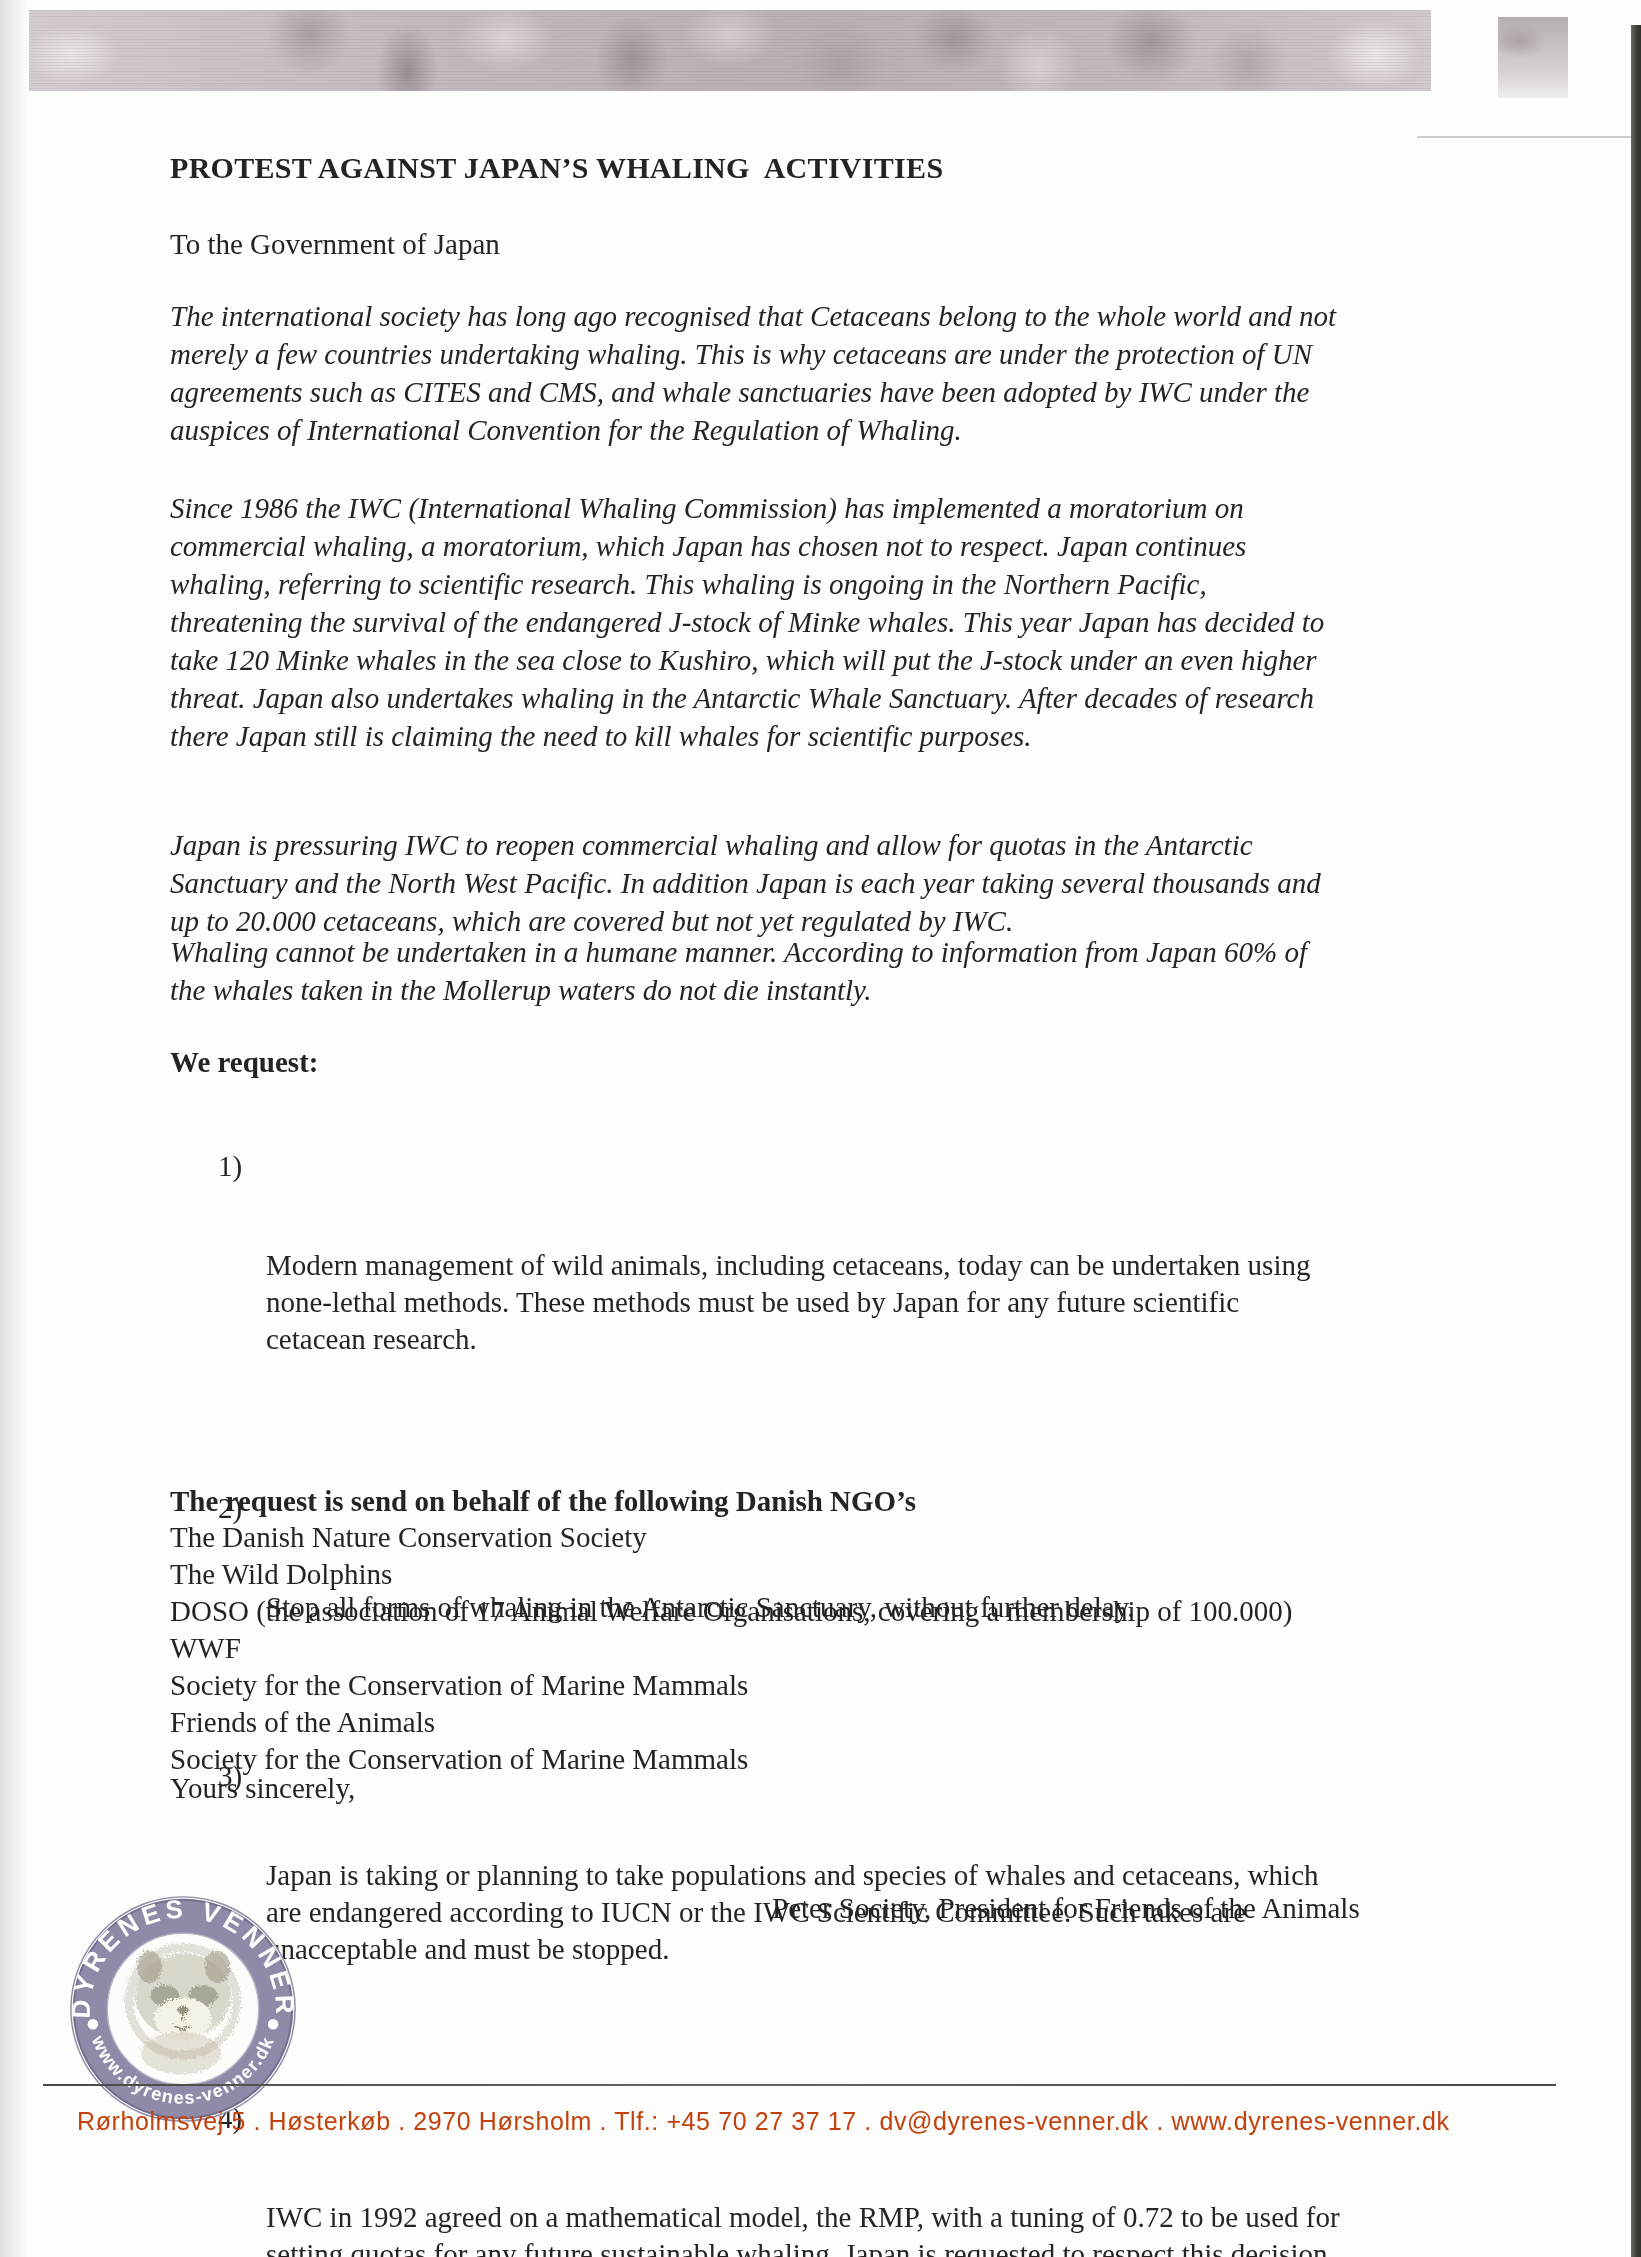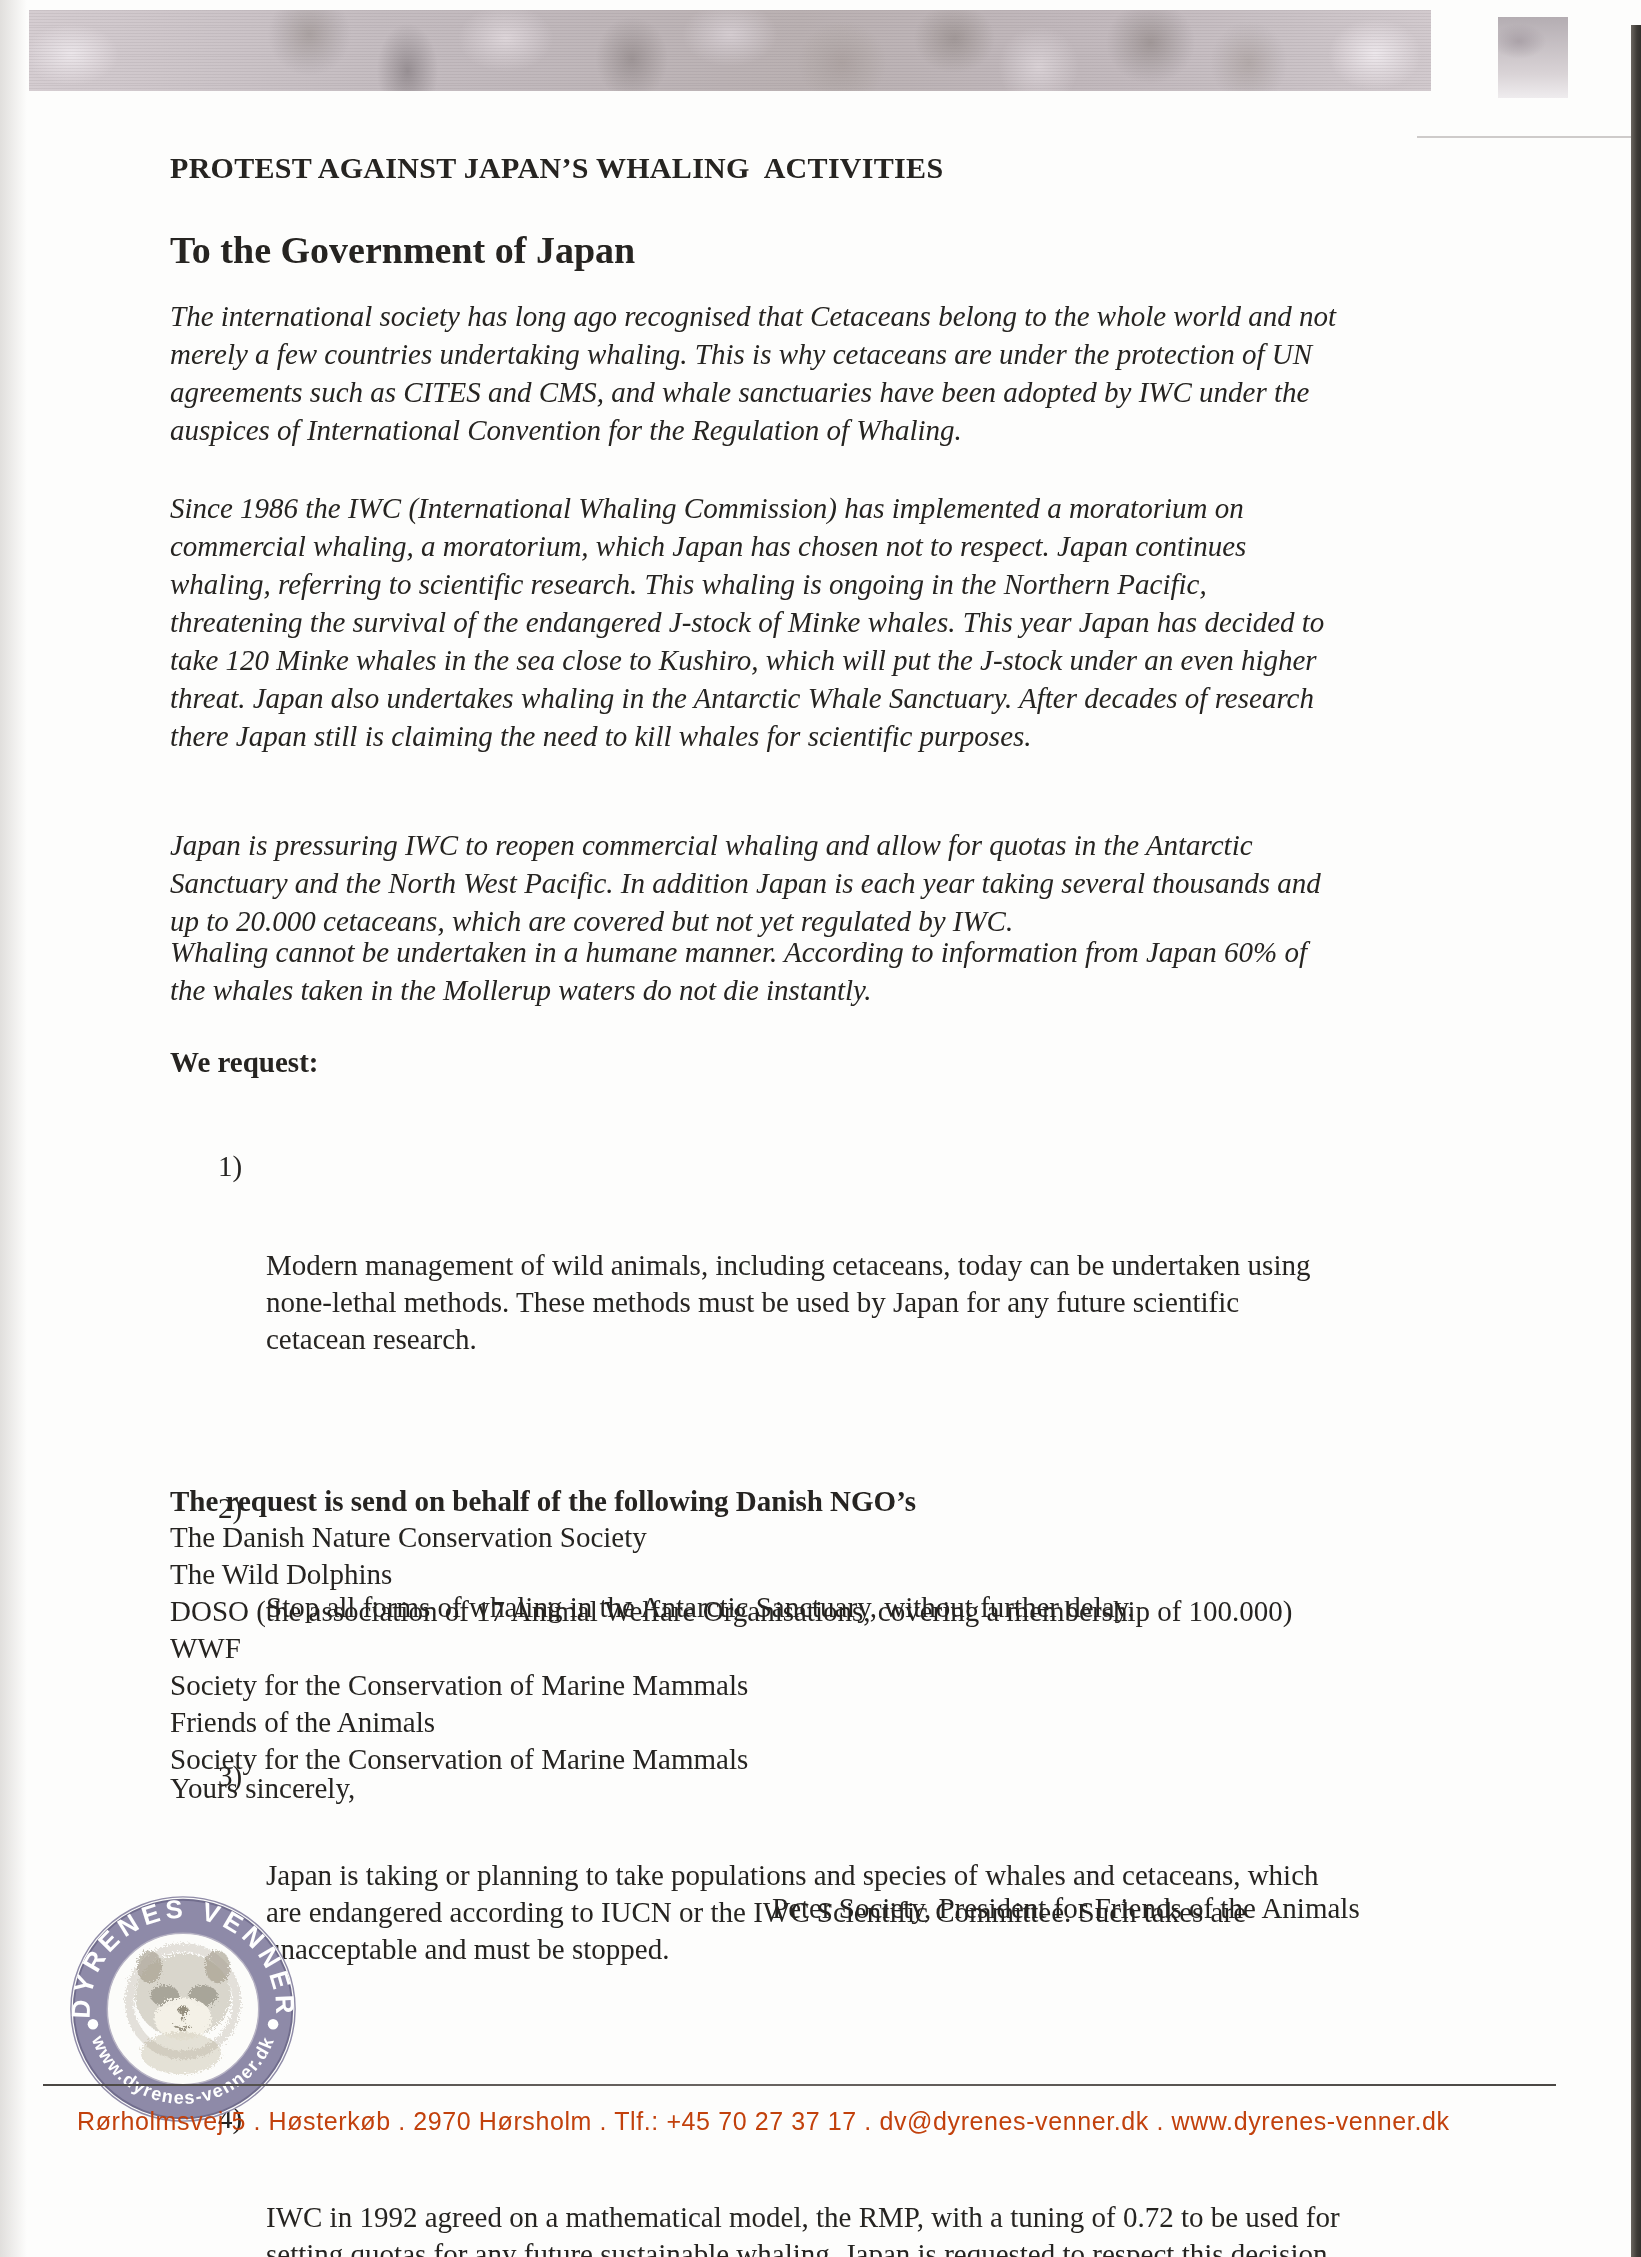--- a/index.html
+++ b/index.html
@@ -52,21 +52,21 @@
     filter:blur(0.7px) saturate(.8);
   }
   .banner::after{
     content:"";position:absolute;inset:0;
     background:repeating-linear-gradient(180deg, rgba(105,92,102,.10) 0 1px, rgba(255,255,255,0) 1px 2.9px);
   }
   
   .block{position:absolute;left:170px;white-space:pre-wrap;}
   .line{white-space:pre;}
   .title{top:151px;font-size:30px;font-weight:bold;letter-spacing:0.3px;}
-  .salutation{top:228px;font-size:38px;font-weight:bold;}
+  .salutation{top:228px;font-size:29px;font-weight:normal;}
   .para{font-size:29px;}
   .para .line{line-height:38px;font-style:italic;}
   .p1{top:297px;}
   .p2{top:489px;}
   .p3{top:826px;}
   .p4{top:933px;}
   .heading{font-size:29px;font-weight:bold;text-align:center;}
   .wr{top:1046px;}
   .req-list{top:1082px;font-size:29px;width:1352px;}
   .req-item{position:relative;padding-left:96px;}

